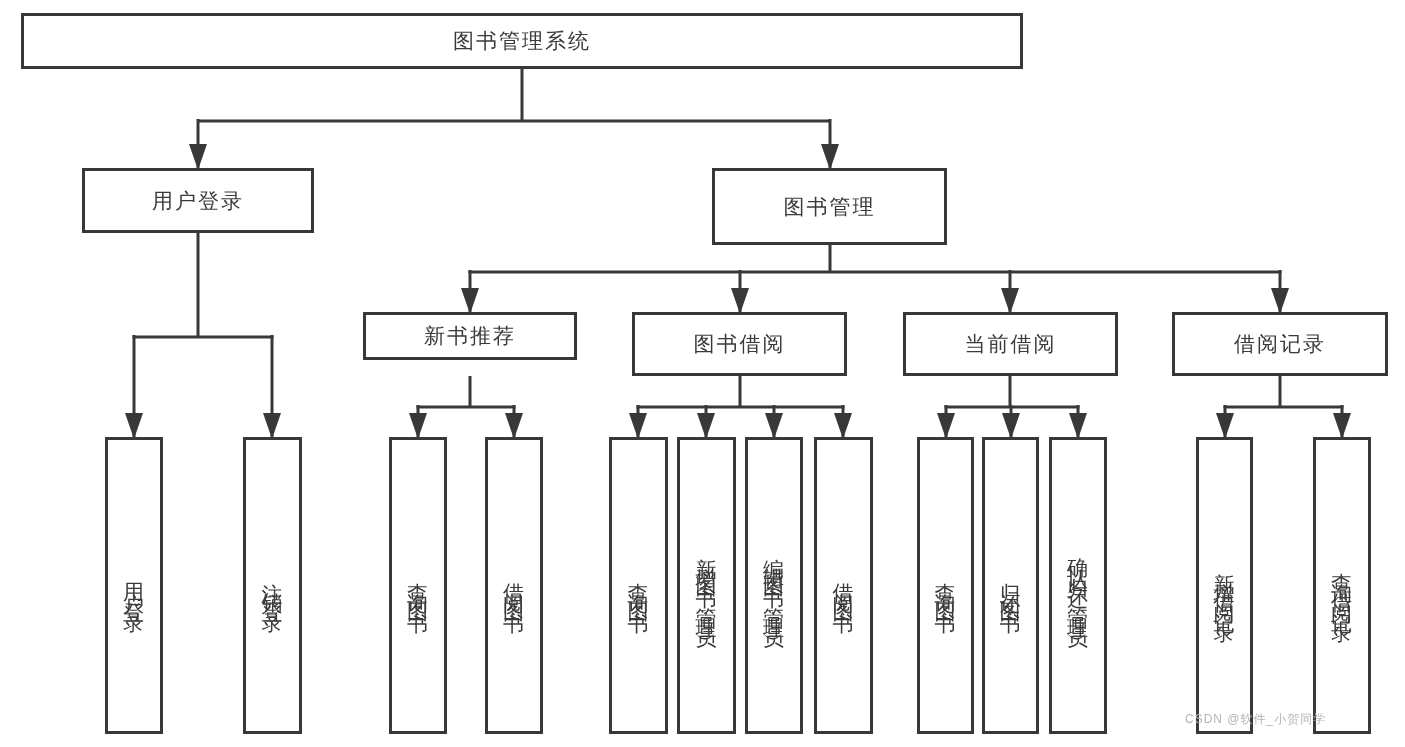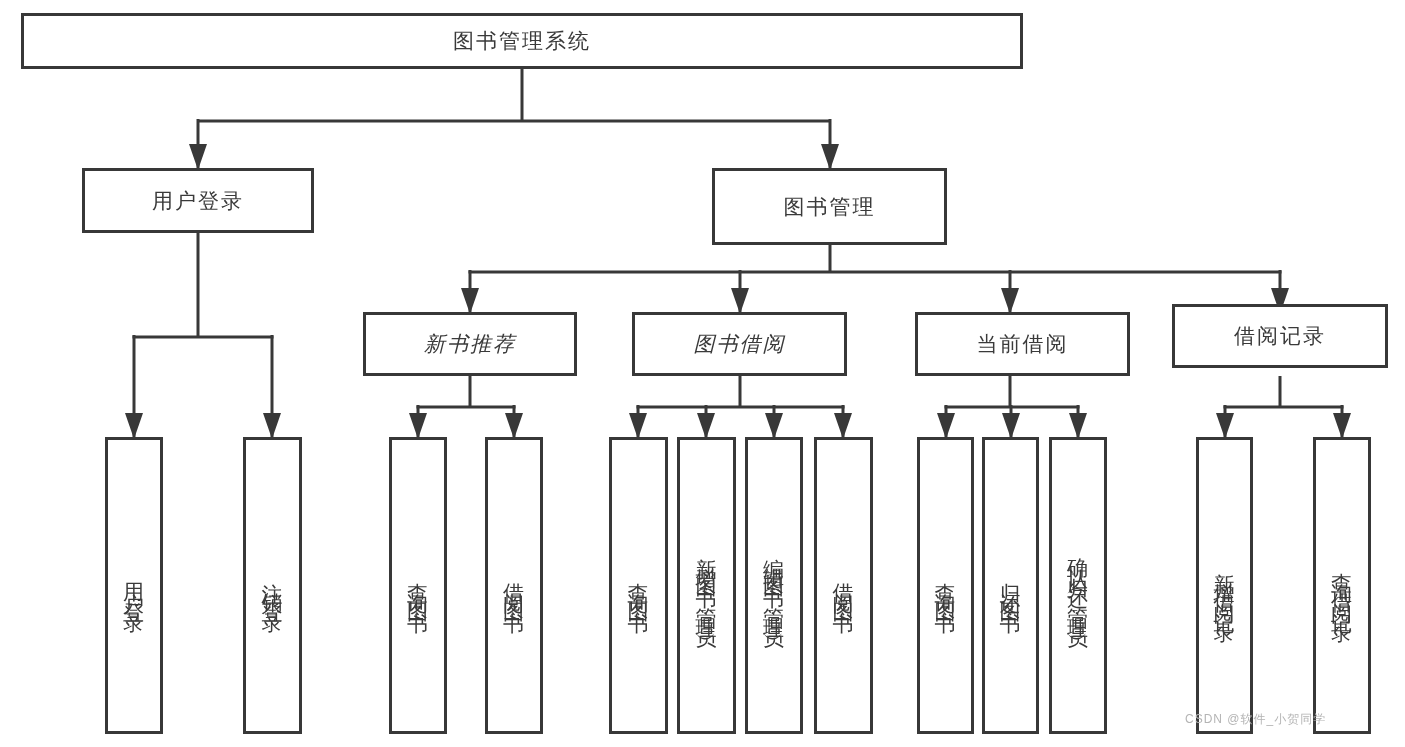--- a/index.html
+++ b/index.html
@@ -110,24 +110,24 @@
     <path class="trunk" d="M1280,376 V407 M1223.5,407 H1343.5"></path>
     <line class="arrow" x1="1225" y1="405" x2="1225" y2="437" marker-end="url(#arrowhead)"></line>
     <line class="arrow" x1="1342" y1="405" x2="1342" y2="437" marker-end="url(#arrowhead)"></line>
   </svg>
 
   <div class="box h" style="left:21px; top:13px; width:1002px; height:56px;">图书管理系统</div>
 
   <div class="box h" style="left:82px; top:168px; width:232px; height:65px;">用户登录</div>
   <div class="box h" style="left:712px; top:168px; width:235px; height:77px;">图书管理</div>
 
-  <div class="box h" style="left:363px; top:312px; width:214px; height:64px;font-style:italic;">新书推荐</div>
-  <div class="box h" style="left:632px; top:312px; width:215px; height:64px;font-style:italic;">图书借阅</div>
-  <div class="box h" style="left:903px; top:312px; width:215px; height:64px;margin-left:12px;">当前借阅</div>
-  <div class="box h" style="left:1172px; top:304px; width:216px; height:64px;">借阅记录</div>
+  <div class="box h" style="left:363px; top:312px; width:214px; height:48px;">新书推荐</div>
+  <div class="box h" style="left:632px; top:312px; width:215px; height:64px;">图书借阅</div>
+  <div class="box h" style="left:903px; top:312px; width:215px; height:64px;">当前借阅</div>
+  <div class="box h" style="left:1172px; top:312px; width:216px; height:64px;">借阅记录</div>
 
   <div class="box v" style="left:105px; top:437px; width:58px; height:297px;">用户登录</div>
   <div class="box v" style="left:243px; top:437px; width:59px; height:297px;">注销登录</div>
 
   <div class="box v" style="left:389px; top:437px; width:58px; height:297px;">查询图书</div>
   <div class="box v" style="left:485px; top:437px; width:58px; height:297px;">借阅图书</div>
 
   <div class="box v" style="left:609px; top:437px; width:59px; height:297px;">查询图书</div>
   <div class="box v" style="left:677px; top:437px; width:59px; height:297px;">新增图书（管理员）</div>
   <div class="box v" style="left:745px; top:437px; width:58px; height:297px;">编辑图书（管理员）</div>

